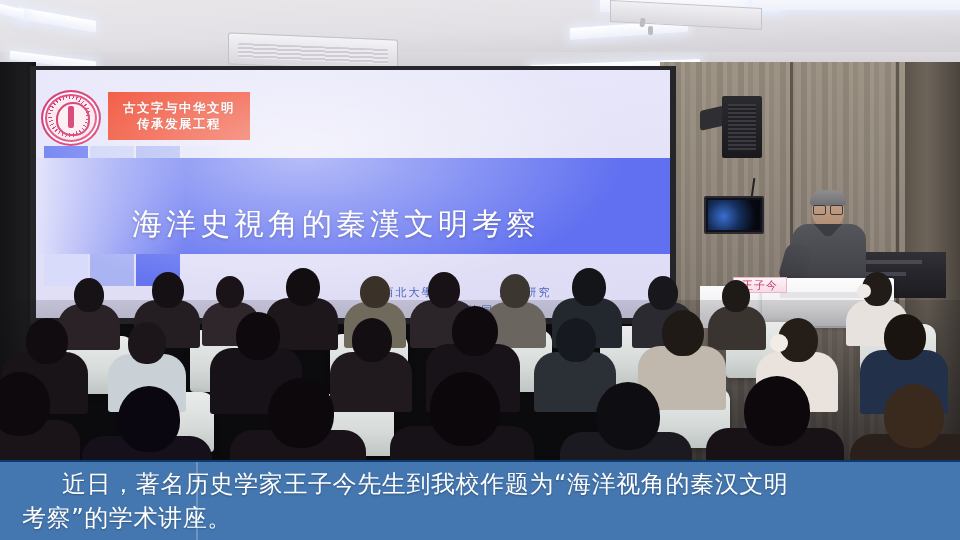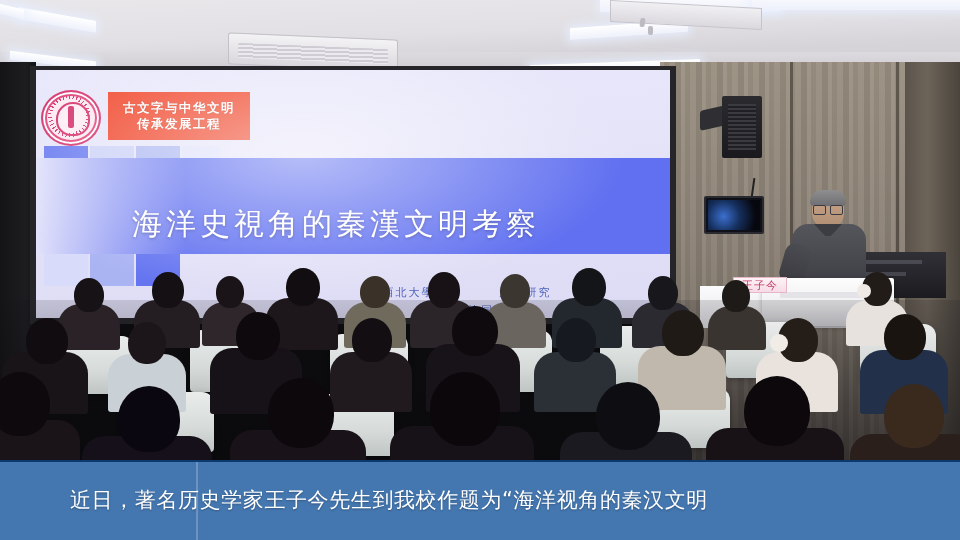--- a/index.html
+++ b/index.html
@@ -133,21 +133,21 @@
   .bun{position:absolute;border-radius:50%;}
 
   
   .caption{position:absolute;left:0;top:462px;width:960px;height:78px;display:flex;
     box-shadow:inset 0 1px 0 rgba(255,255,255,.18);}
   .cap-label{width:196px;background:#0f4480;display:flex;align-items:center;justify-content:center;}
   .cap-label span{color:#fff;font-size:31px;font-weight:700;letter-spacing:3px;
     font-family:"DejaVu Sans","Liberation Sans",sans-serif;text-shadow:0 1px 2px rgba(0,0,0,.45);}
   .cap-body{flex:1;background:#4477b0;display:flex;flex-direction:column;justify-content:center;
     padding:0 16px 0 22px;}
-  .cap-body p{margin:8px;color:#fff;font-size:21px;line-height:1.42;letter-spacing:.6px;
+  .cap-body p{margin:0;color:#fff;font-size:24px;line-height:1.42;letter-spacing:.6px;
     font-family:"DejaVu Sans","Liberation Sans",sans-serif;text-shadow:0 1px 2px rgba(0,0,0,.3);}
   .cap-indent{display:inline-block;width:40px;}
   .cap-divider{position:absolute;left:196px;top:462px;width:2px;height:78px;background:rgba(255,255,255,.22);}
   .cap-topline{position:absolute;left:0;top:460px;width:960px;height:2px;background:#0d3a6e;}
 </style>
 </head>
 <body>
 
 <div id="stage">
 
@@ -356,17 +356,18 @@
   </div>
   <div class="person" style="left:884px;top:384px;">
     <div class="shoulders" style="left:-34px;top:50px;width:126px;height:72px;background:#2a1f1a;"></div>
     <div class="head" style="width:60px;height:64px;background:#3a2a1e;"></div>
   </div>
 
   <div class="cap-topline"></div>
   <div class="caption">
     <div class="cap-body">
       <p><span class="cap-indent"></span><span>近日，著名历史学家王子今先生到我校作题为“海洋视角的秦汉文明</span></p>
+      <p>考察”的学术讲座。</p>
     </div>
   </div>
   <div class="cap-divider"></div>
 
 </div>
 
 </body></html>

